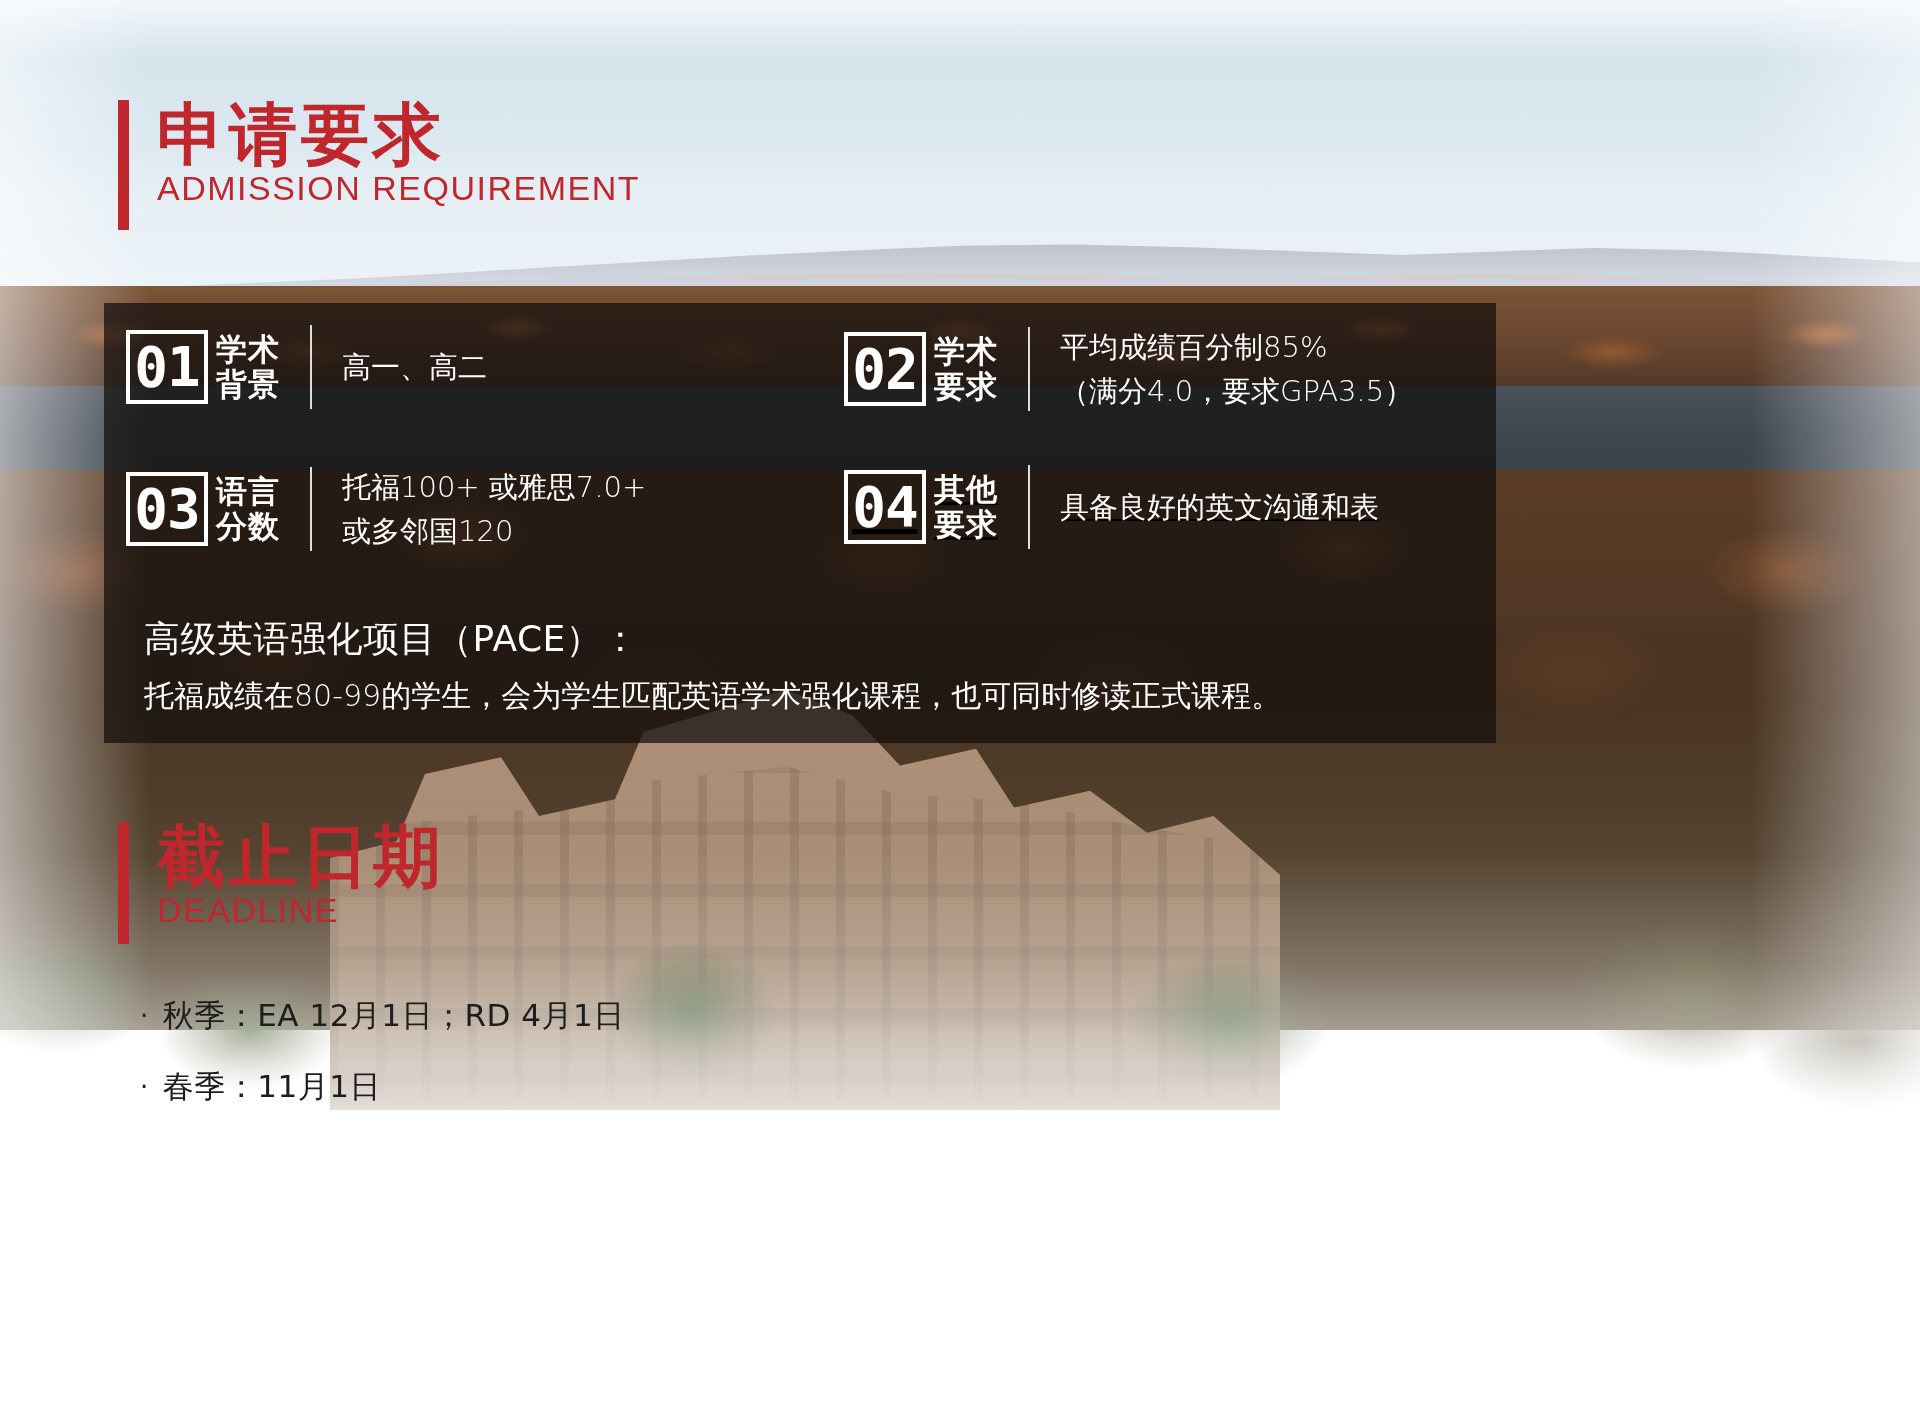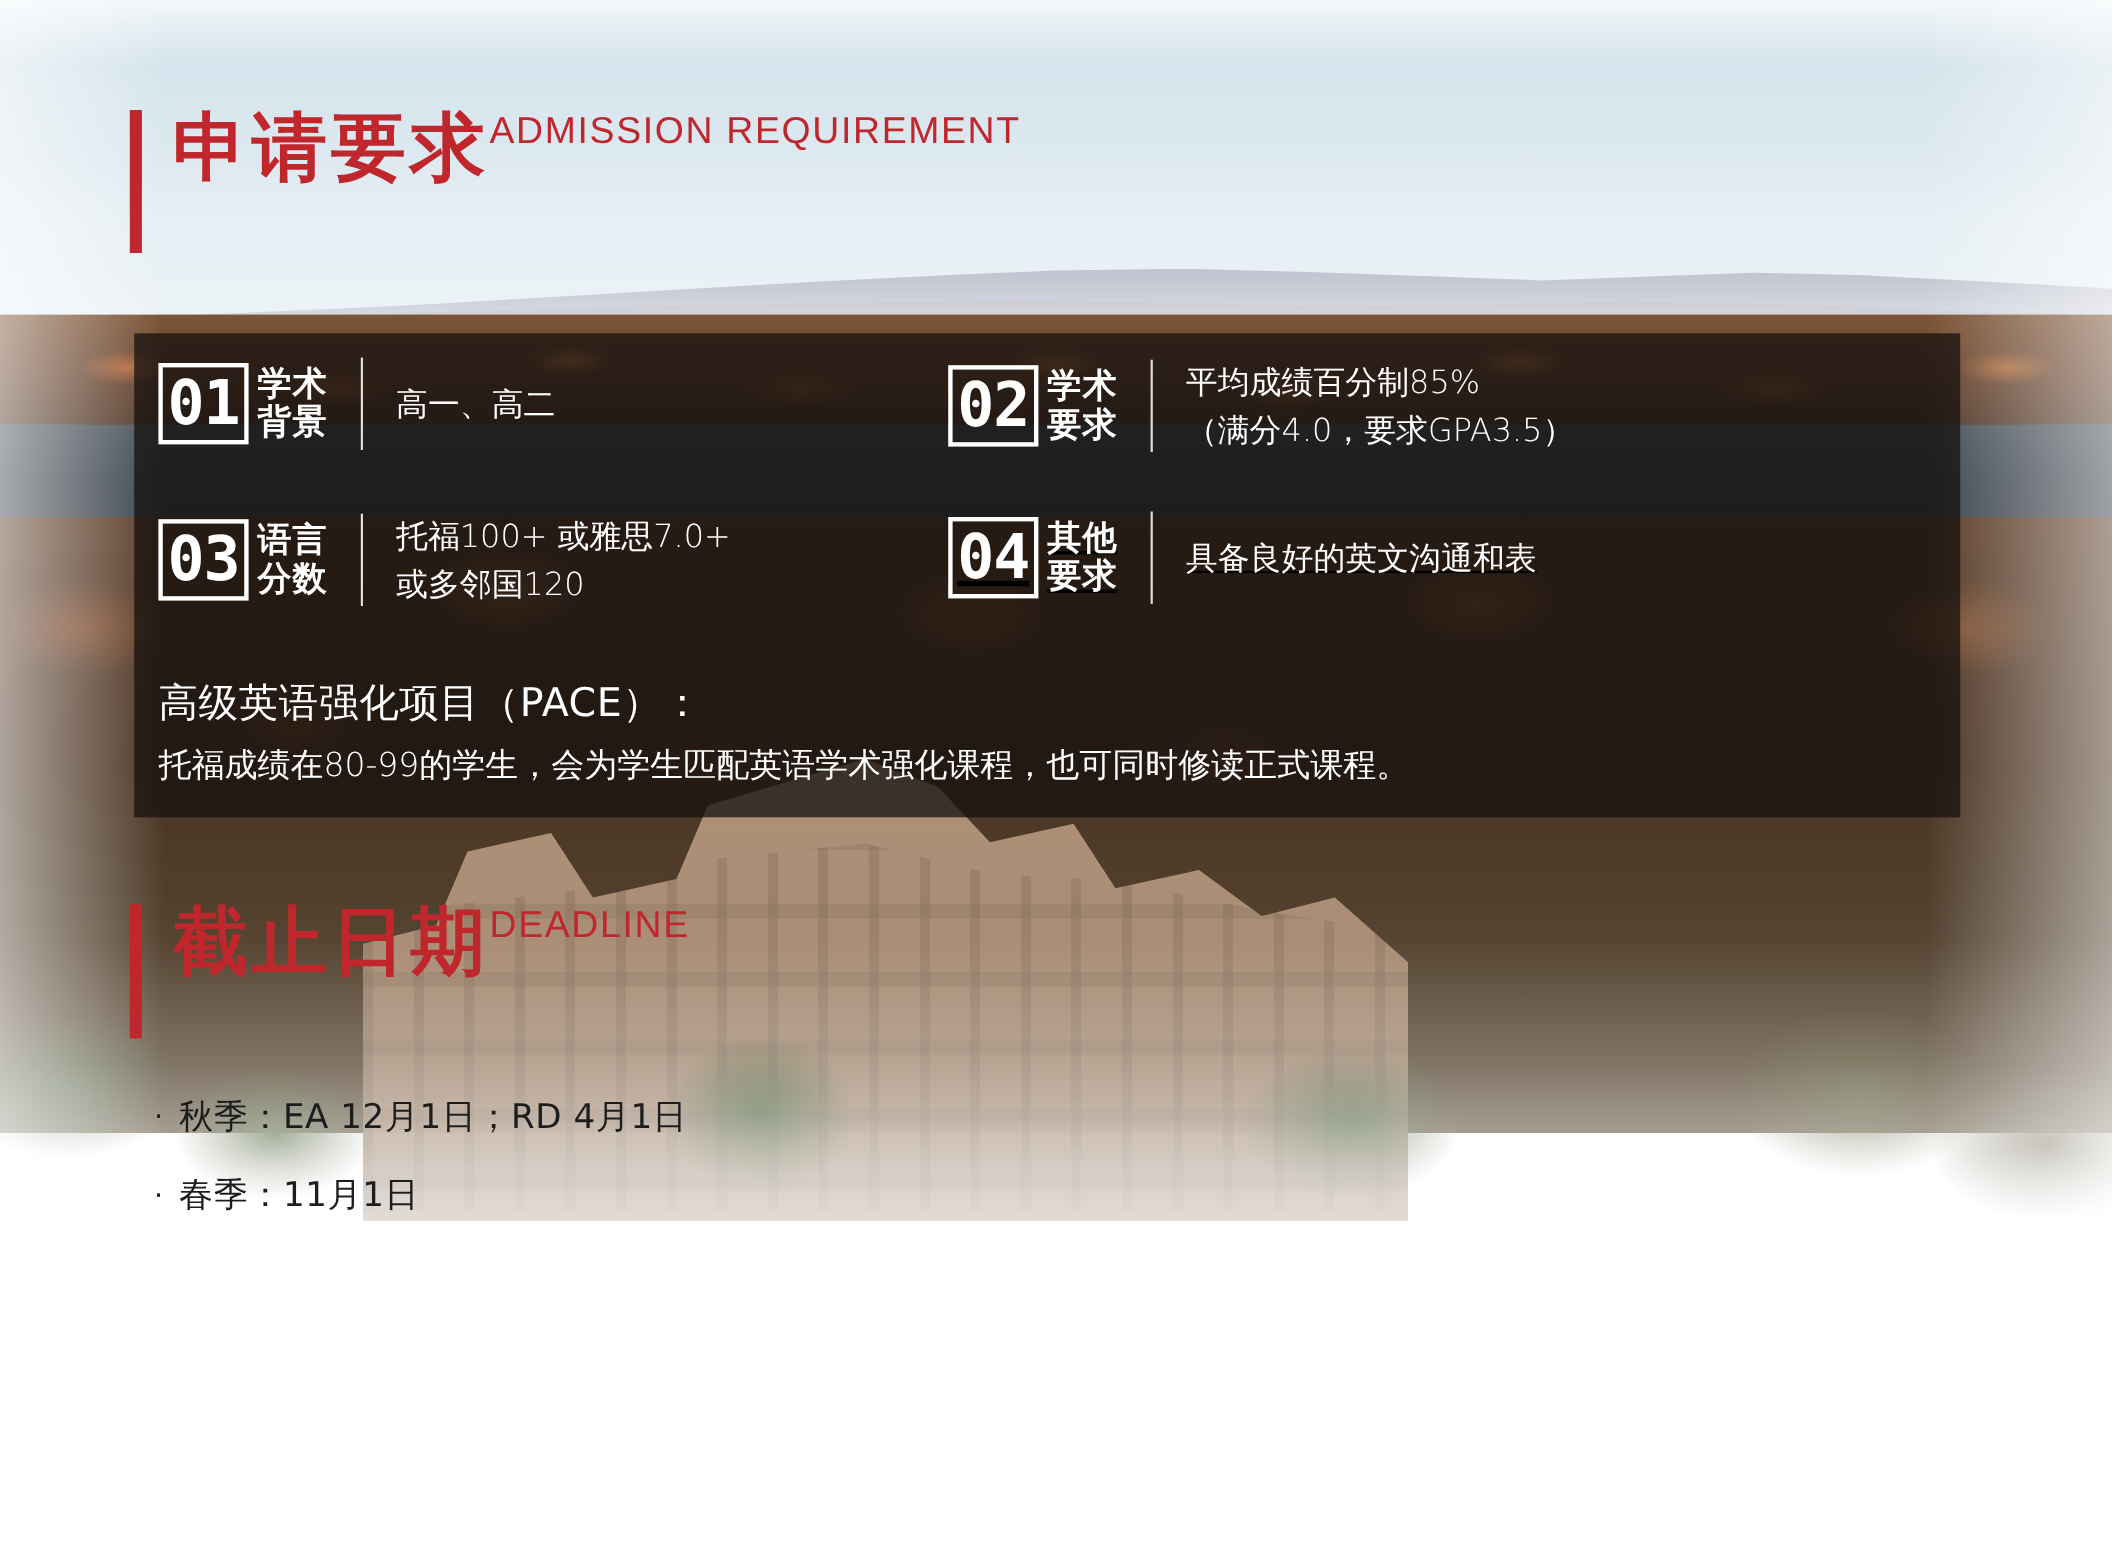--- a/index.html
+++ b/index.html
@@ -123,37 +123,37 @@
   }
 
   
   .content { position:absolute; inset:0; }
 
   
   .heading { position:absolute; display:flex; align-items:stretch; }
   .heading .bar {
     width:11px; background:#c0272d; margin-right:28px; flex:0 0 auto;
   }
-  .heading .txts { display:flex; justify-content:flex-start; }
+  .heading .txts { display:flex; flex-direction:column; justify-content:flex-start; }
   .heading .zh {
     font-size:68px; font-weight:bold; color:#c0272d;
     font-family:"DejaVu Sans","Liberation Sans",sans-serif;
     letter-spacing:4px; line-height:1.02;
   }
   .heading .en {
     font-size:34px; color:#c0272d; letter-spacing:1.5px;
     margin-top:0; font-weight:400;
   }
 
   #heading-admission { left:118px; top:100px; height:130px; }
   #heading-deadline  { left:118px; top:822px; height:122px; }
 
   
   .panel {
-    position:absolute; left:122px; top:303px; width:1660px; height:440px;
+    position:absolute; left:104px; top:303px; width:1392px; height:440px;
     background:rgba(20,16,14,.74);
   }
   .cards { position:absolute; left:0; top:0; width:1392px; height:300px; }
   .card {
     position:absolute; display:flex; align-items:center;
   }
   .card-0 { left:22px;  top:22px;  }
   .card-1 { left:740px; top:22px;  }
   .card-2 { left:22px;  top:162px; }
   .card-3 { left:740px; top:162px;text-decoration:underline; }

